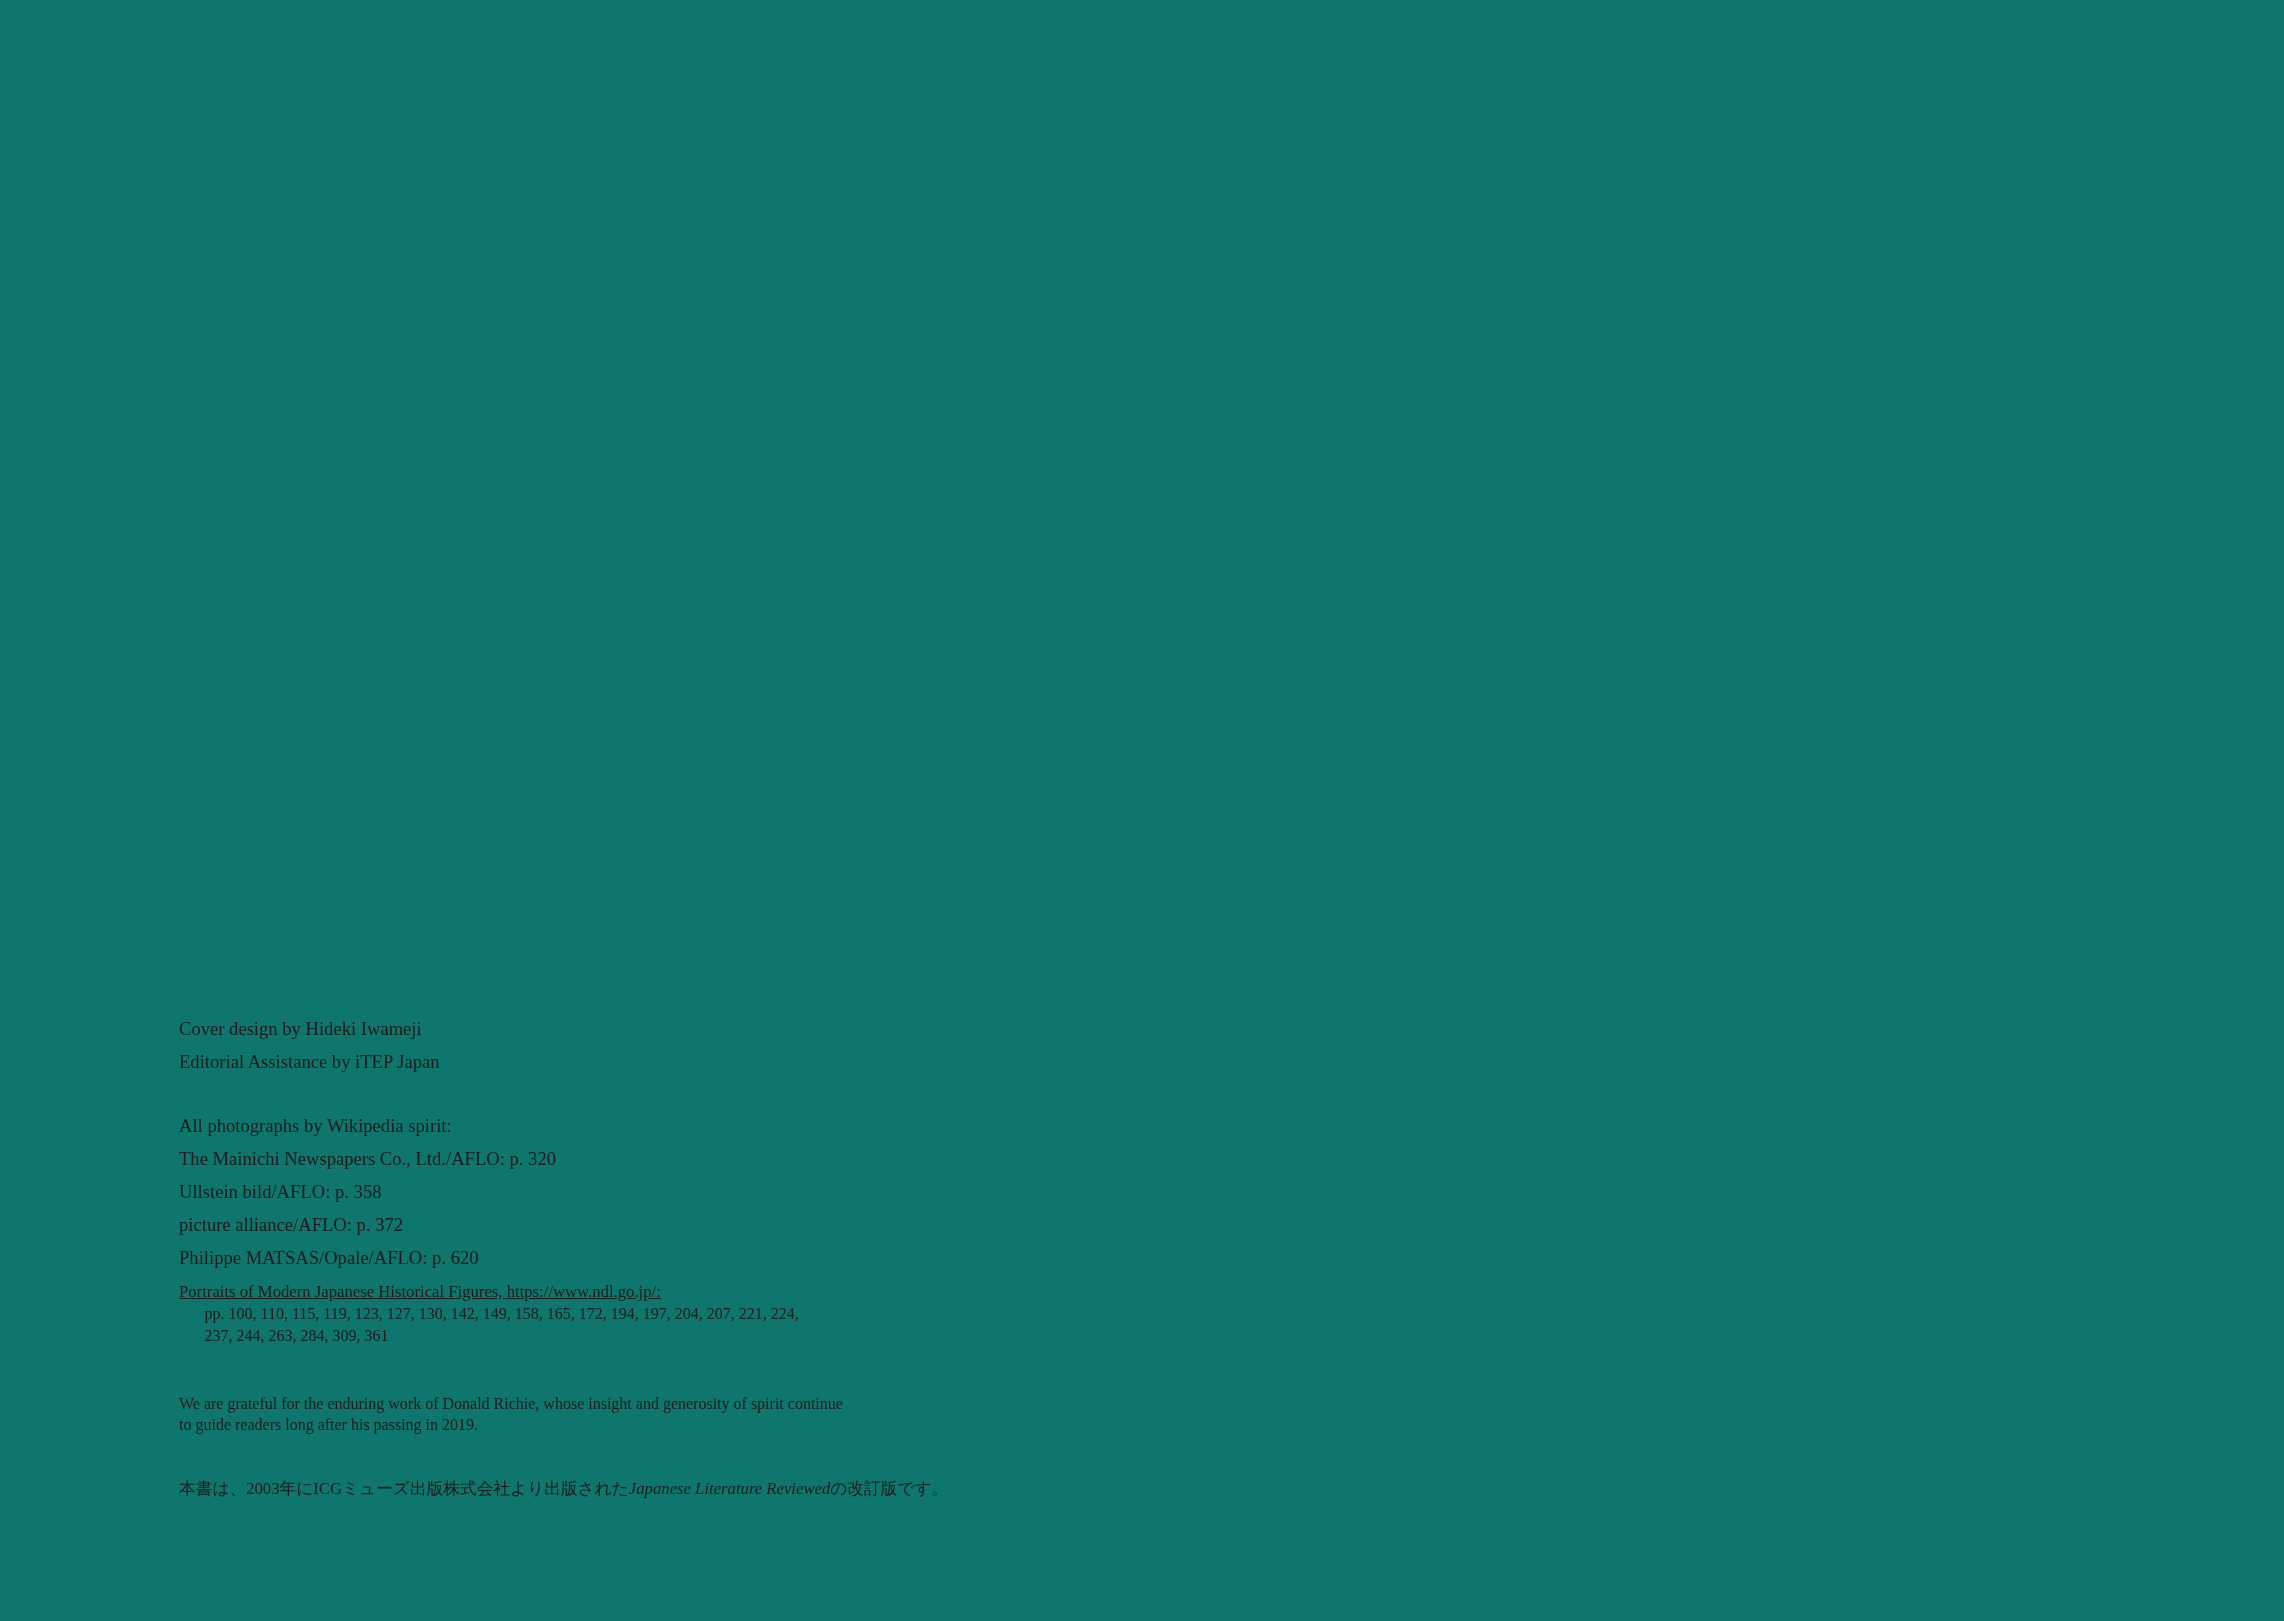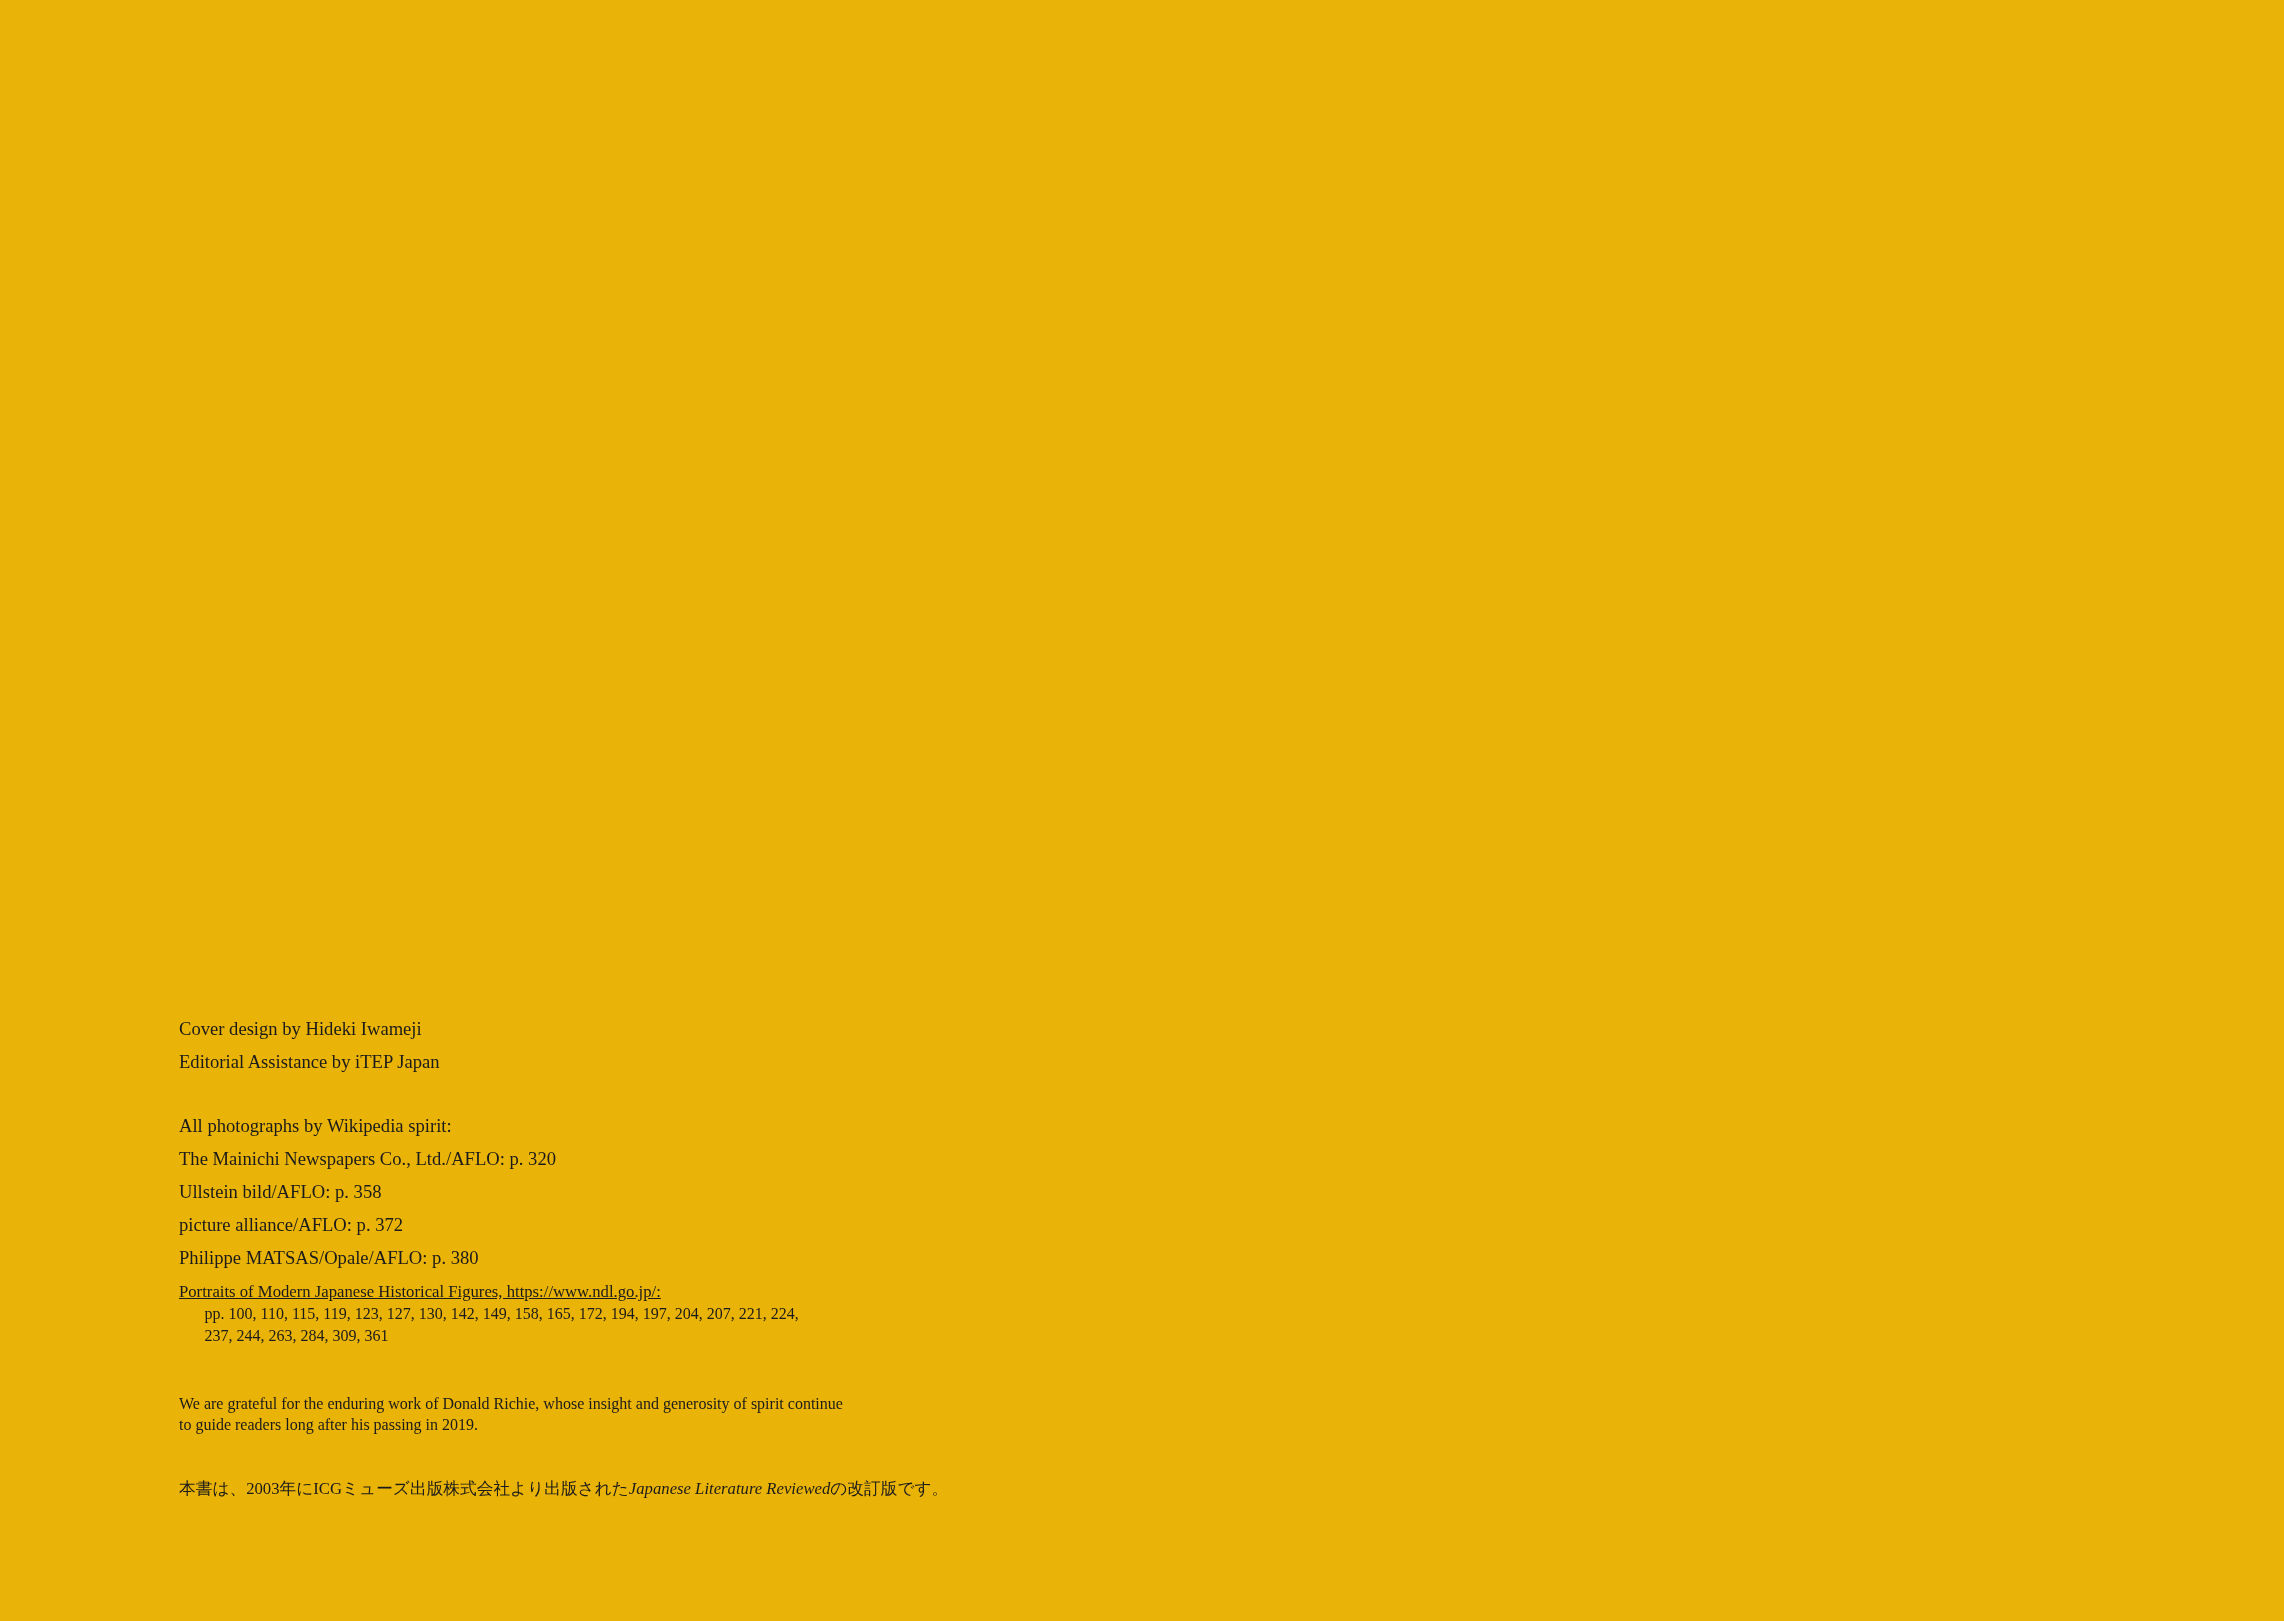--- a/index.html
+++ b/index.html
@@ -4,21 +4,21 @@
 <style>
   html, body { margin: 0; padding: 0; }
   body {
     width: 2285px; height: 1621px;
     background: #ffffff;
     position: relative;
     font-family: "Liberation Serif", "DejaVu Serif", serif;
     color: #1b1b1b;
     overflow: hidden;
   }
-  .page { position: absolute; top: 0; height: 1621px; background: #eab308; }
+  .page { position: absolute; top: 0; height: 1621px; background: #0f766e; }
   .page-left  { left: 0; width: 1142px; }
   .page-right { left: 1142px; width: 1143px; }
 
   
   .colophon { position: absolute; left: 179px; top: 1012px; width: 912px; font-size: 18.6px; }
   .credits .ln, .photo-intro, .photo-credits .ln { line-height: 33px; white-space: nowrap; }
   .photo-intro { margin-top: 31px; }
   .portraits { margin-top: 5.9px; }
   .portraits-src { font-size: 16.7px; line-height: 23.5px; white-space: nowrap; text-decoration: underline; }
   .portraits-pp .ln { font-size: 16px; line-height: 21.6px; padding-left: 25.5px; white-space: nowrap; }
@@ -36,21 +36,21 @@
     <div class="colophon">
       <div class="credits">
           <div class="ln">Cover design by Hideki Iwameji</div>
           <div class="ln">Editorial Assistance by iTEP Japan</div>
         </div>
       <div class="photo-intro">All photographs by Wikipedia spirit:</div>
       <div class="photo-credits">
           <div class="ln">The Mainichi Newspapers Co., Ltd./AFLO: p. 320</div>
           <div class="ln">Ullstein bild/AFLO: p. 358</div>
           <div class="ln">picture alliance/AFLO: p. 372</div>
-          <div class="ln">Philippe MATSAS/Opale/AFLO: p. 380</div>
+          <div class="ln">Philippe MATSAS/Opale/AFLO: p. 620</div>
         </div>
       <div class="portraits">
         <div class="portraits-src">Portraits of Modern Japanese Historical Figures, https://www.ndl.go.jp/:</div>
         <div class="portraits-pp">
             <div class="ln">pp. 100, 110, 115, 119, 123, 127, 130, 142, 149, 158, 165, 172, 194, 197, 204, 207, 221, 224,</div>
             <div class="ln">237, 244, 263, 284, 309, 361</div>
           </div>
       </div>
       <div class="gratitude">
           <div class="ln">We are grateful for the enduring work of Donald Richie, whose insight and generosity of spirit continue</div>

